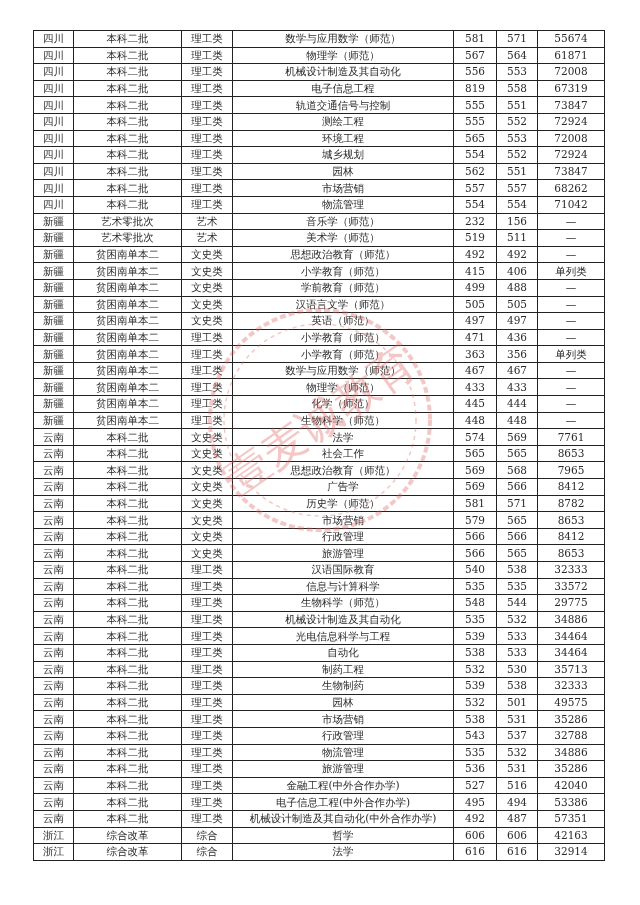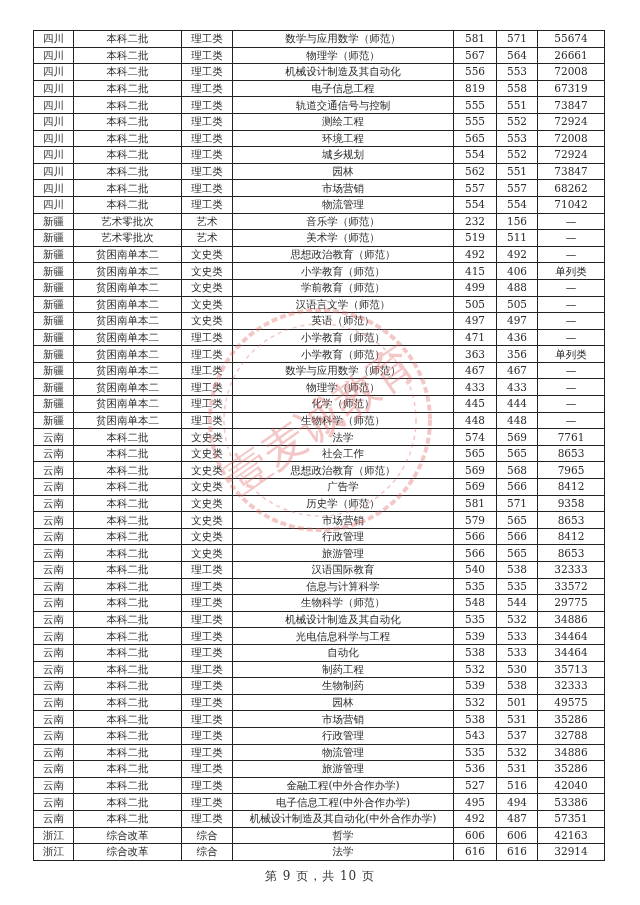--- a/index.html
+++ b/index.html
@@ -46,21 +46,21 @@
           <td>571</td>
           <td>55674</td>
         </tr>
         <tr>
           <td>四川</td>
           <td>本科二批</td>
           <td>理工类</td>
           <td>物理学（师范）</td>
           <td>567</td>
           <td>564</td>
-          <td>26661</td>
+          <td>61871</td>
         </tr>
         <tr>
           <td>四川</td>
           <td>本科二批</td>
           <td>理工类</td>
           <td>机械设计制造及其自动化</td>
           <td>556</td>
           <td>553</td>
           <td>72008</td>
         </tr>
@@ -289,21 +289,21 @@
           <td>566</td>
           <td>8412</td>
         </tr>
         <tr>
           <td>云南</td>
           <td>本科二批</td>
           <td>文史类</td>
           <td>历史学（师范）</td>
           <td>581</td>
           <td>571</td>
-          <td>9358</td>
+          <td>8782</td>
         </tr>
         <tr>
           <td>云南</td>
           <td>本科二批</td>
           <td>文史类</td>
           <td>市场营销</td>
           <td>579</td>
           <td>565</td>
           <td>8653</td>
         </tr>
@@ -489,14 +489,13 @@
         </tr>
       </tbody>
   </table>
 
   <svg class="stamp" viewBox="0 0 240 240">
     <circle cx="120" cy="120" r="110" fill="none" stroke="#e06060" stroke-width="4" stroke-dasharray="6 3"></circle>
     <circle cx="120" cy="120" r="96" fill="none" stroke="#e06060" stroke-width="1.5" stroke-dasharray="4 4"></circle>
     <text x="120" y="135" text-anchor="middle" font-size="44" fill="#e06060" transform="rotate(-35 120 120)" font-family="DejaVu Serif, serif">壹麦诚教育</text>
   </svg>
 
-  <div class="footer">第 9 页，共 10 页</div>
 </div>
 
 </body></html>

